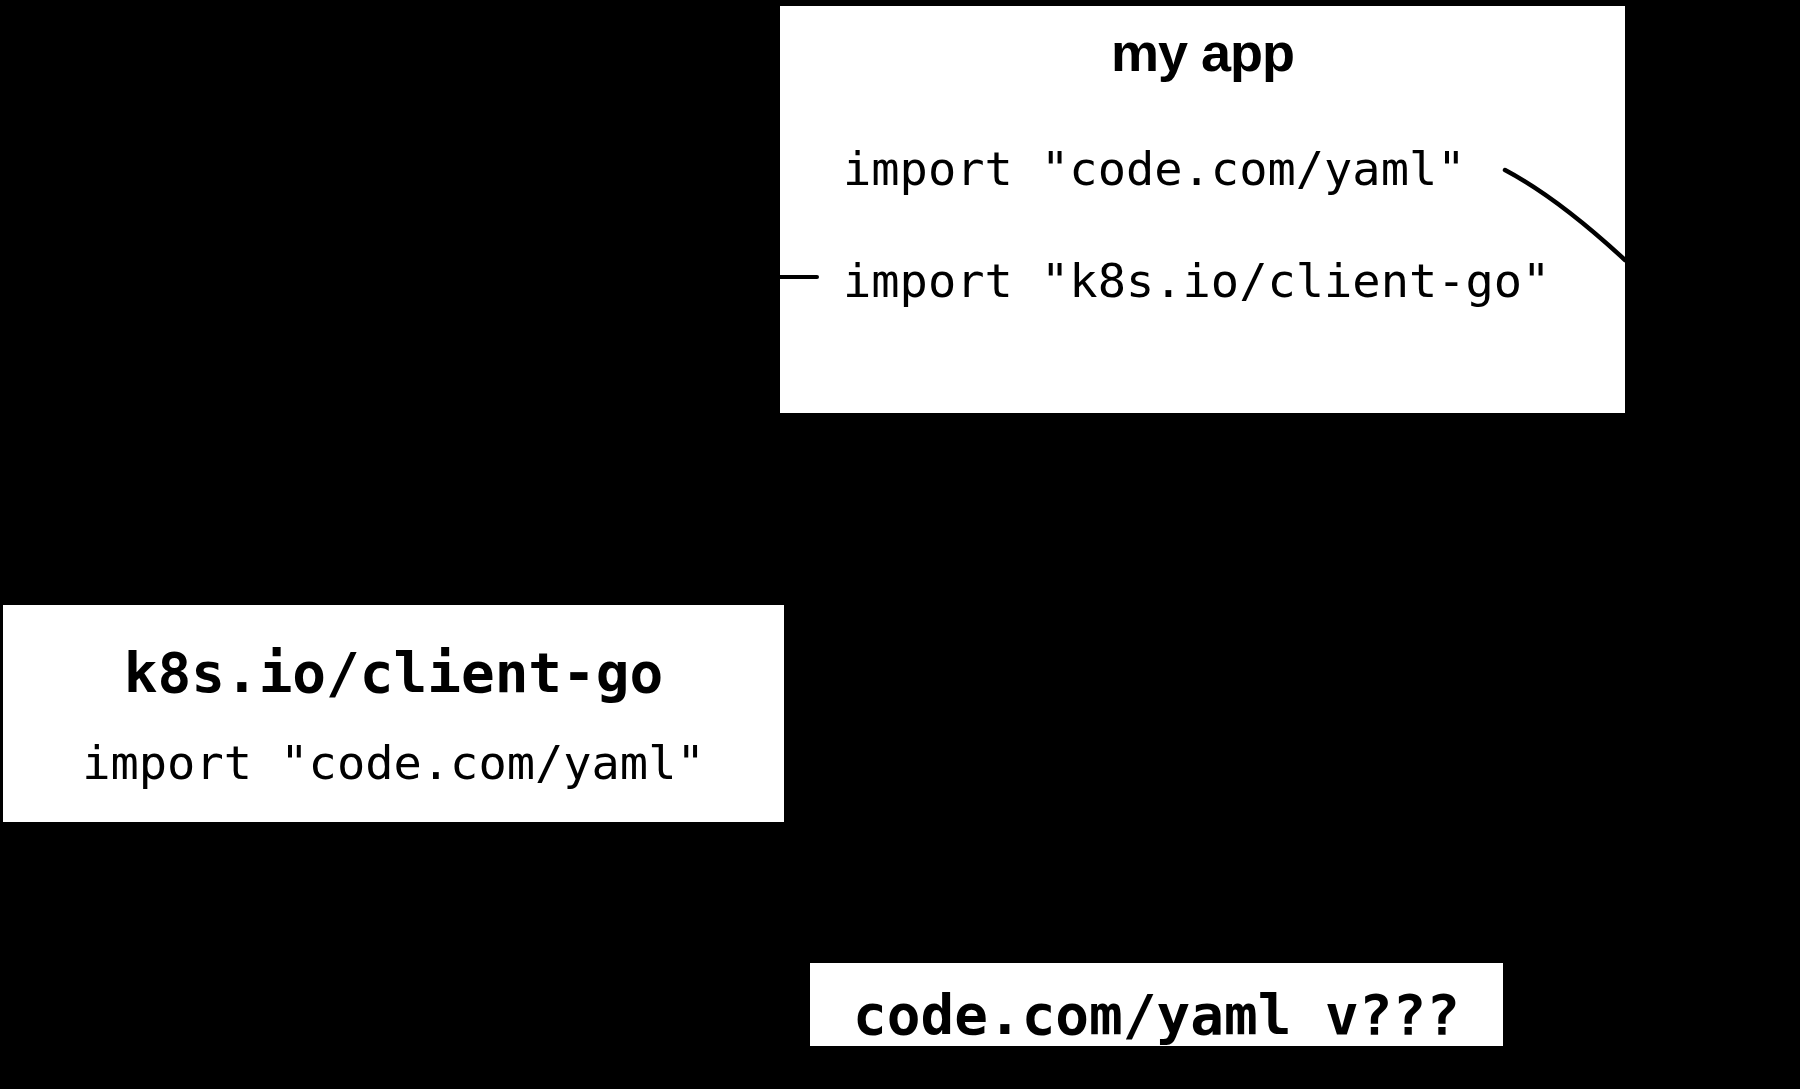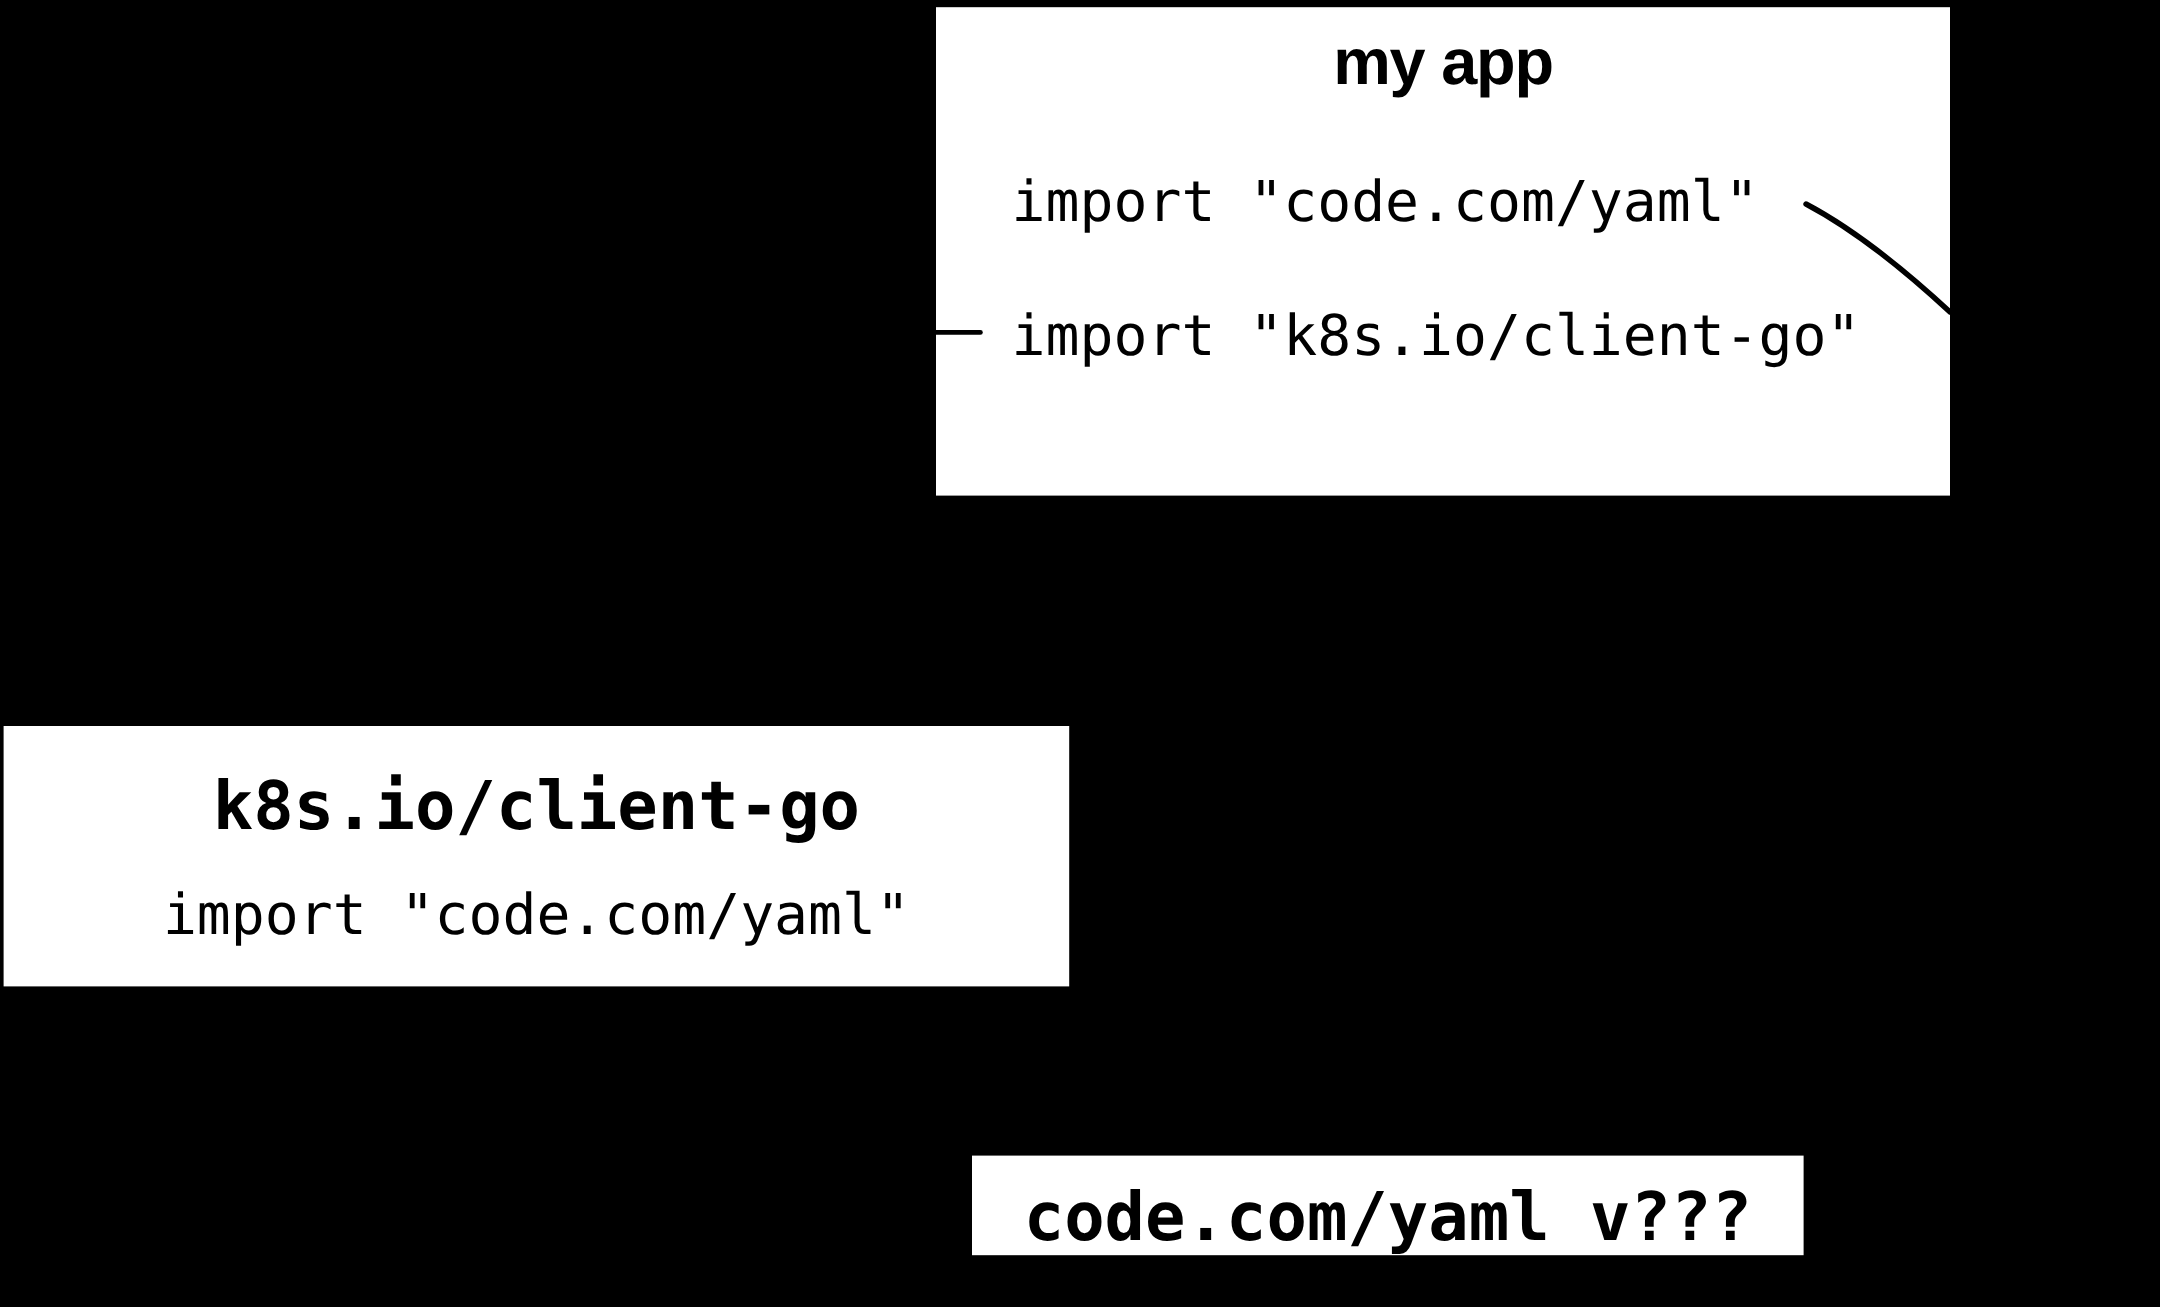--- a/index.html
+++ b/index.html
@@ -14,21 +14,21 @@
     background: var(--background, #000000);
     overflow: hidden;
     font-family: "Liberation Sans", sans-serif;
   }
   .box {
     position: absolute;
     background: var(--box_bg, #ffffff);
     color: var(--text, #000000);
   }
   .box-my-app   { left: 780px; top: 6px;   width: 845px; height: 407px; }
-  .box-clientgo { left: 3px;   top: 605px; width: 888px; height: 217px; }
+  .box-clientgo { left: 3px;   top: 605px; width: 781px; height: 217px; }
   .box-yaml     { left: 810px; top: 963px; width: 693px; height: 83px; }
 
   .title-sans {
     position: absolute;
     left: 0; right: 0;
     text-align: center;
     font-family: "Liberation Sans", sans-serif;
     font-weight: bold;
     font-size: 54px;
     line-height: 1;

